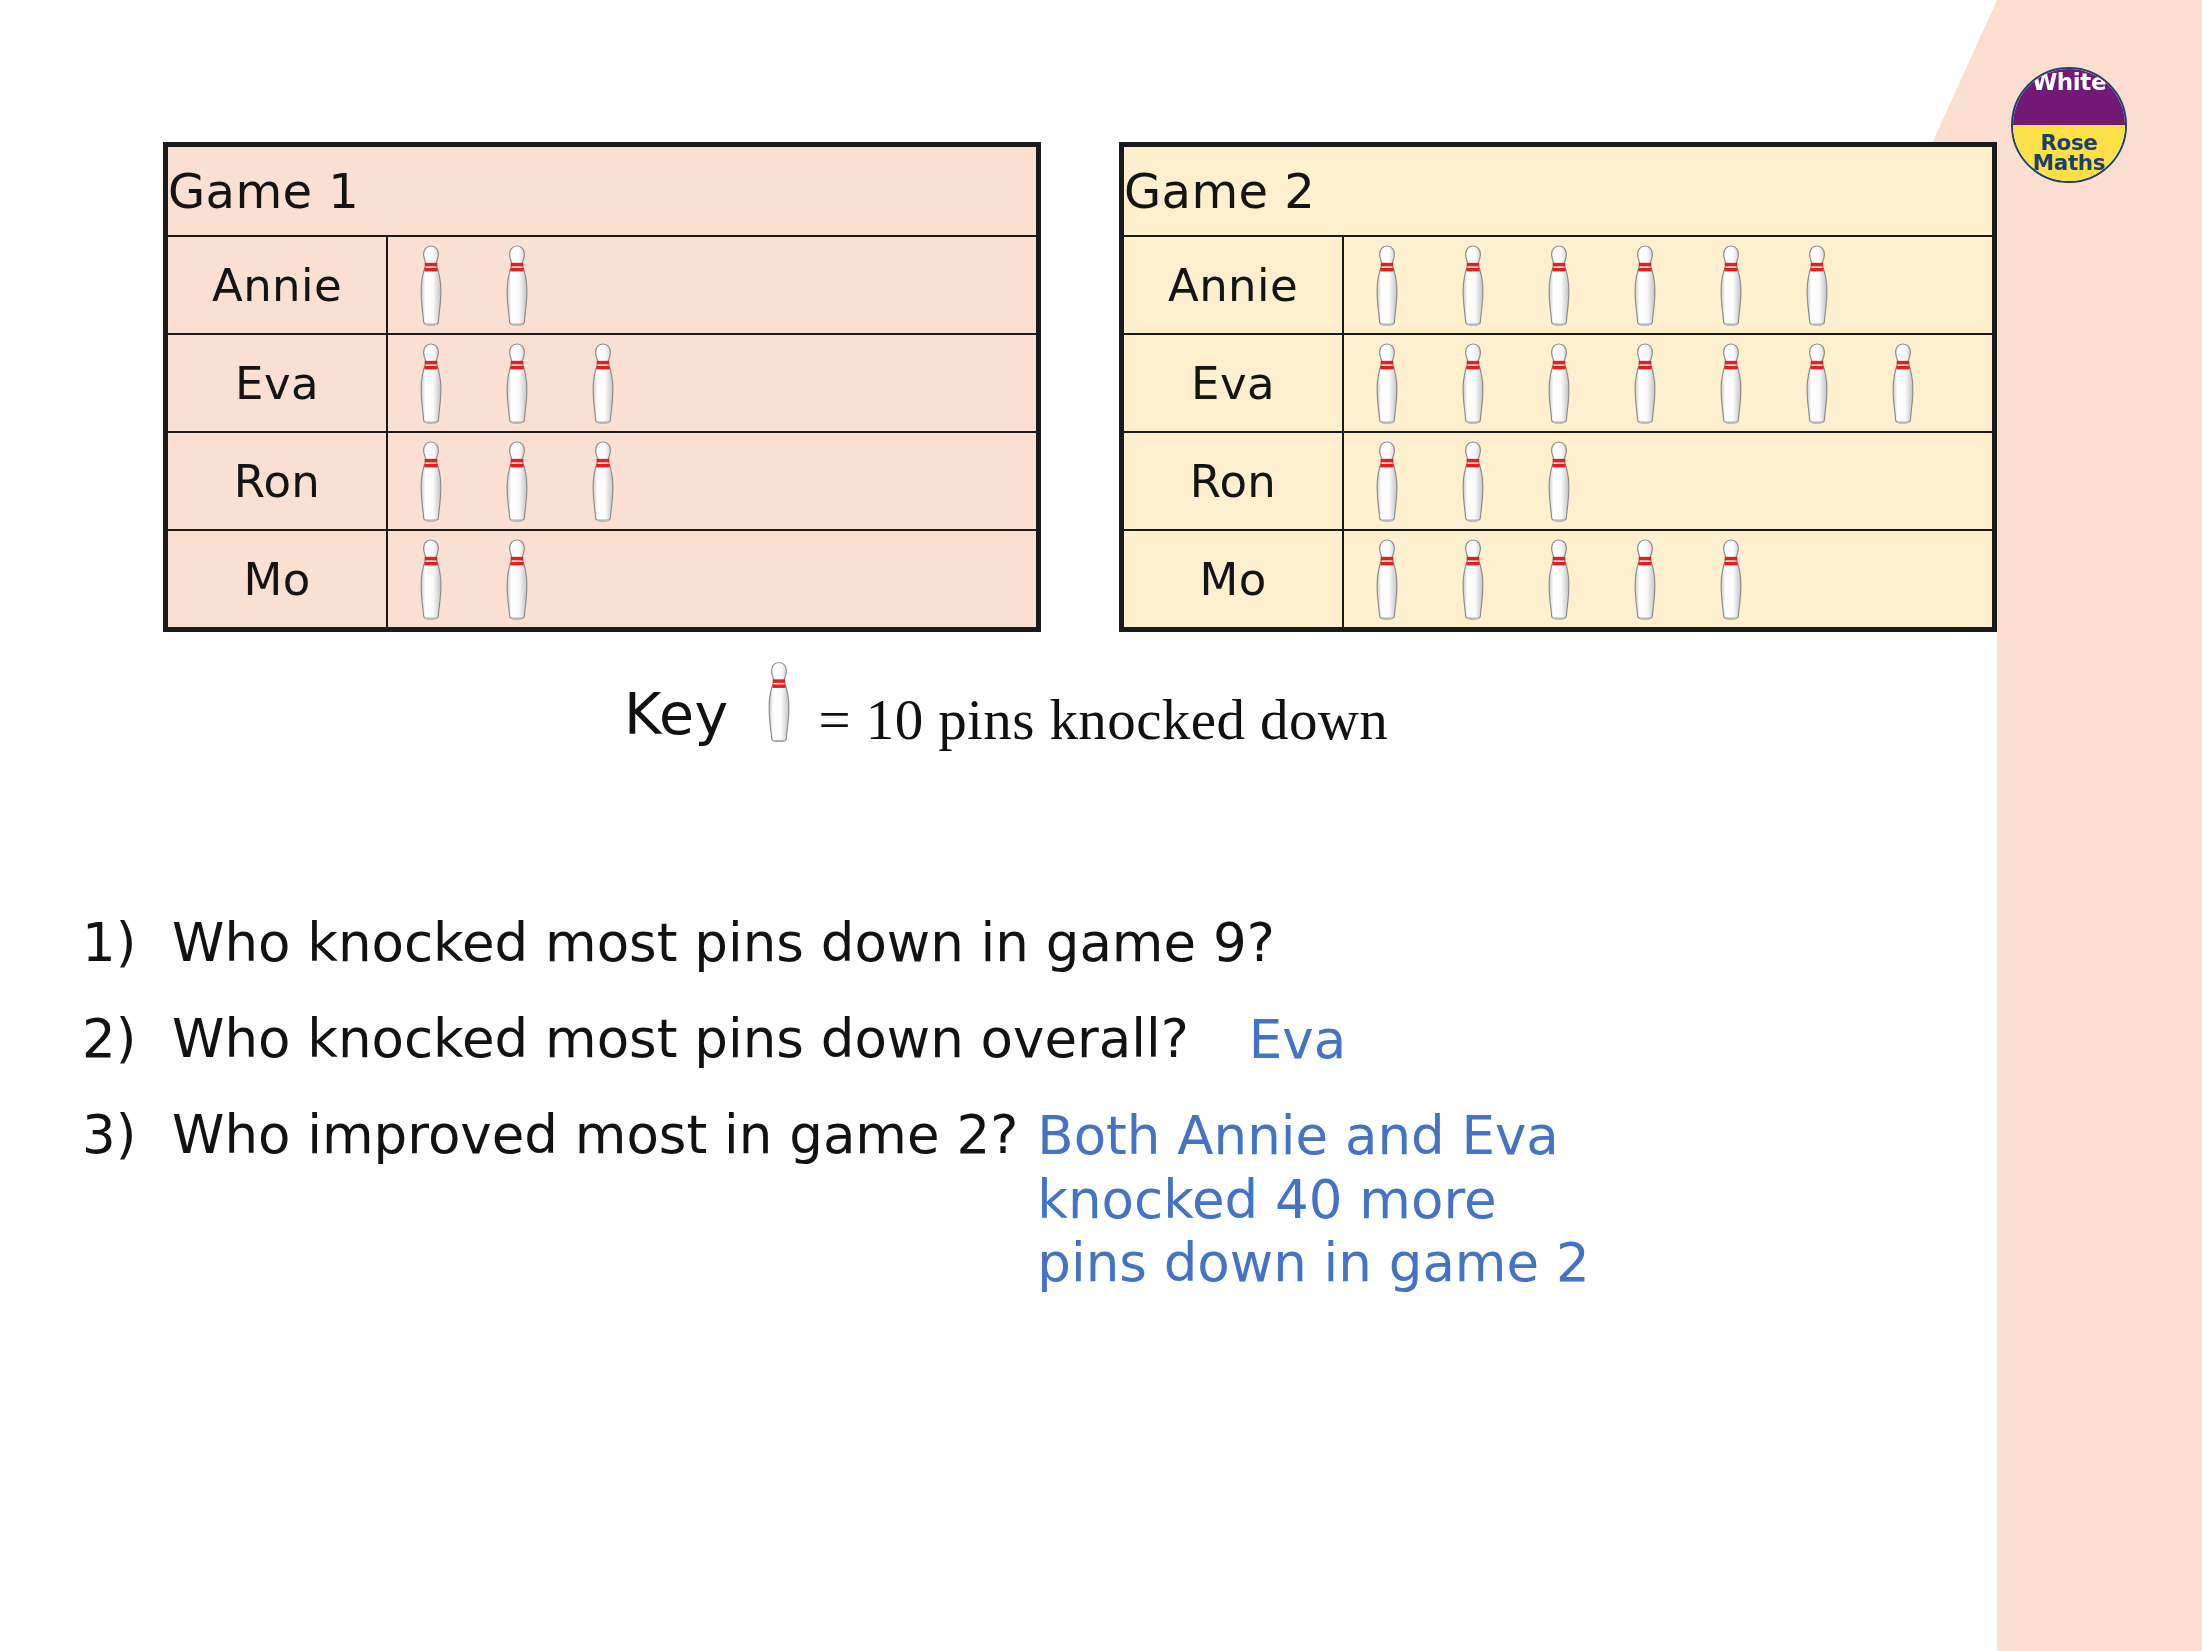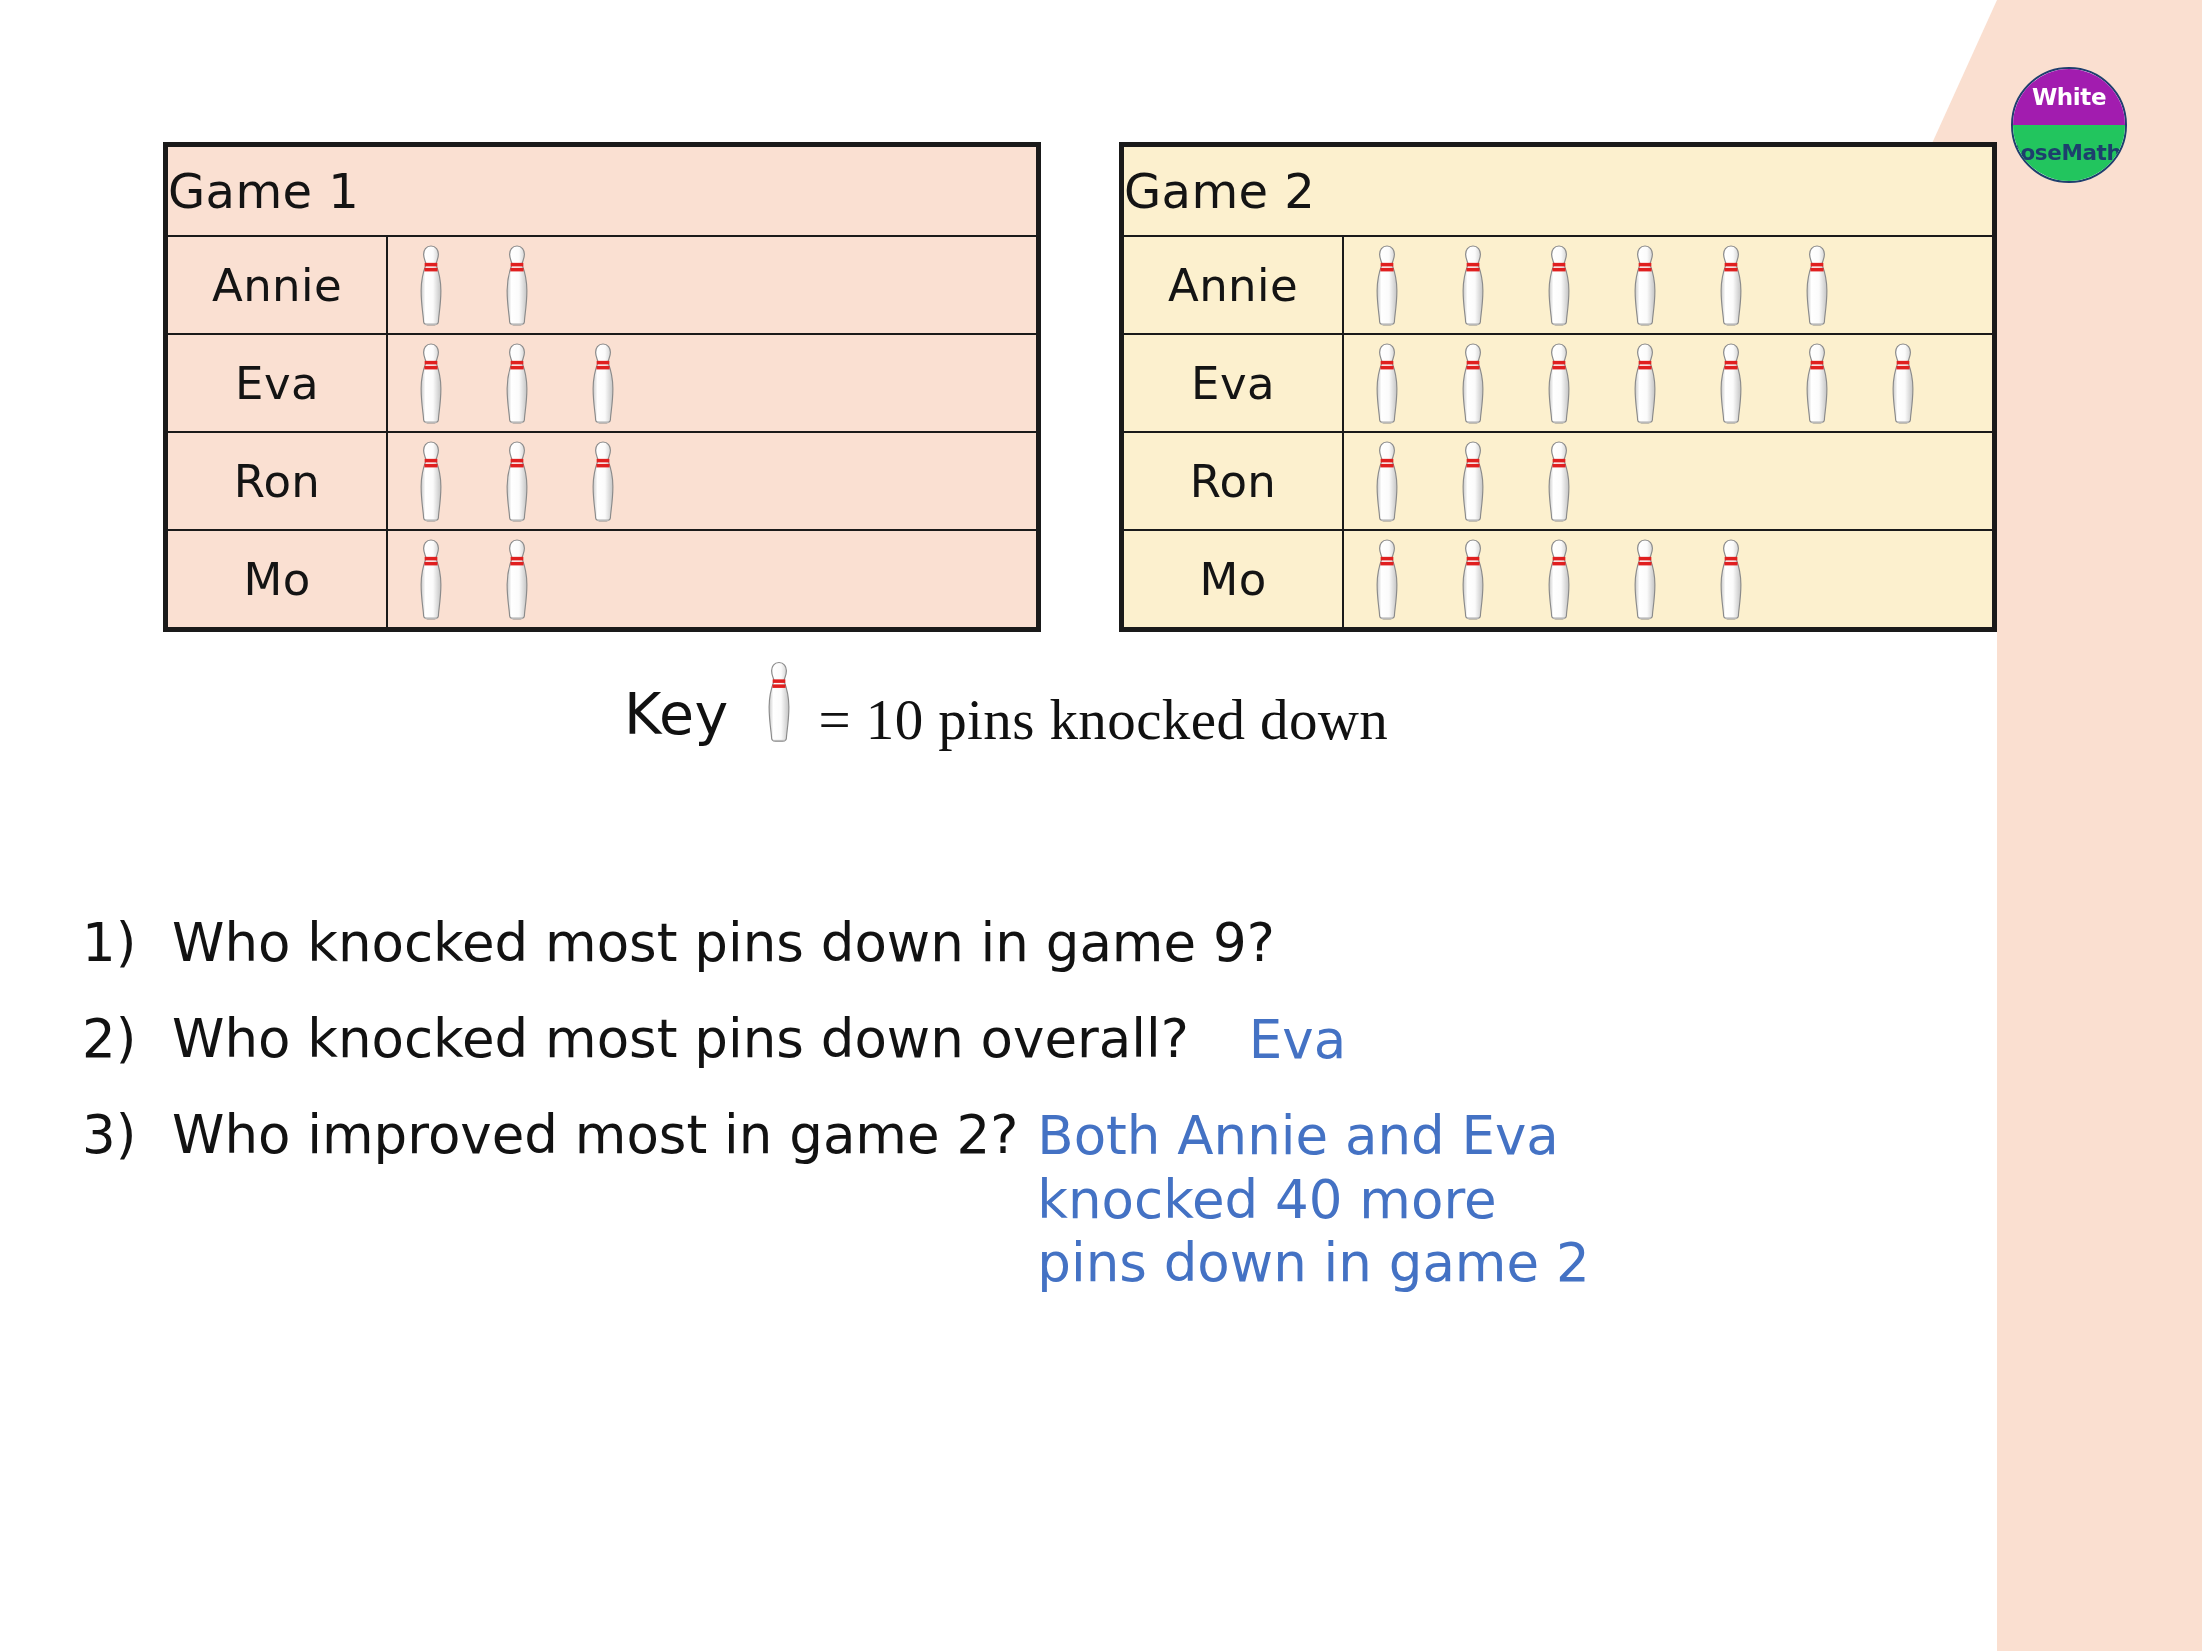--- a/index.html
+++ b/index.html
@@ -53,39 +53,38 @@
     border-radius: 50%;
     background: #ffffff;
     border: 2.6px solid #1f3f6e;
     overflow: hidden;
     box-sizing: border-box;
   }
   .logo-top {
     position: absolute;
     top: 0; left: 0; right: 0;
     height: 50%;
-    background: #a21caf;
+    background: #701a75;
     display: flex;
-    align-items: center;
     justify-content: center;
   }
   .logo-top span {
     color: #ffffff;
     font-family: "DejaVu Sans", sans-serif;
     font-weight: bold;
     font-size: 23px;
     letter-spacing: -0.4px;
   }
   .logo-bottom {
     position: absolute;
     bottom: 0; left: 0; right: 0;
     height: 50%;
-    background: #22c55e;
+    background: #fde047;
     display: flex;
-    flex-direction: row;
+    flex-direction: column;
     align-items: center;
     justify-content: center;
     line-height: 0.95;
   }
   .logo-bottom span {
     color: #1d3f6d;
     font-family: "DejaVu Sans", sans-serif;
     font-weight: bold;
     font-size: 21.5px;
     letter-spacing: -0.4px;

